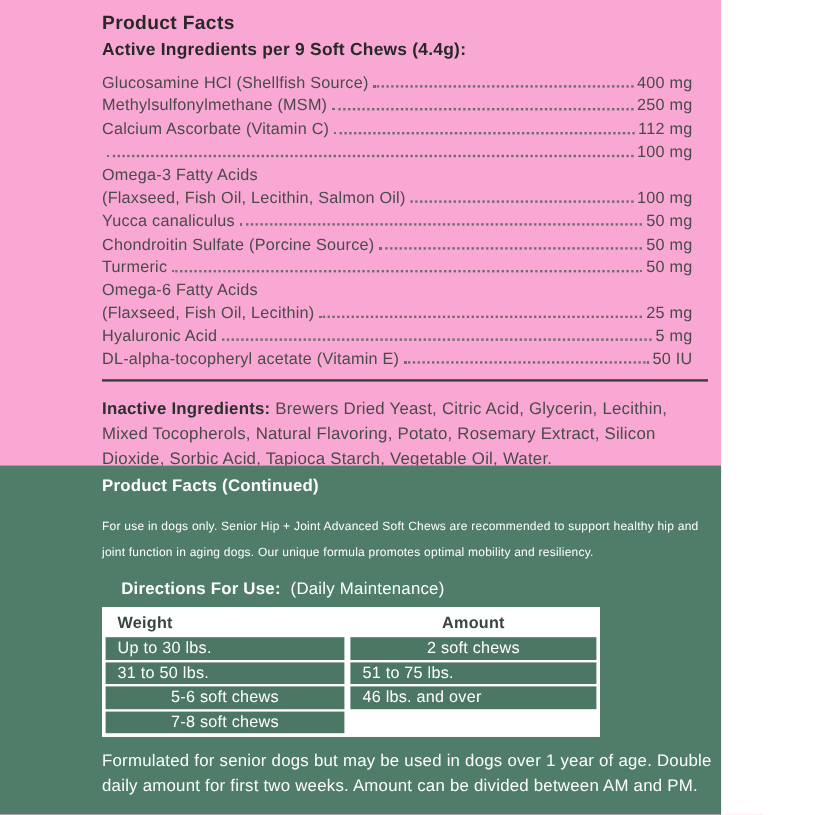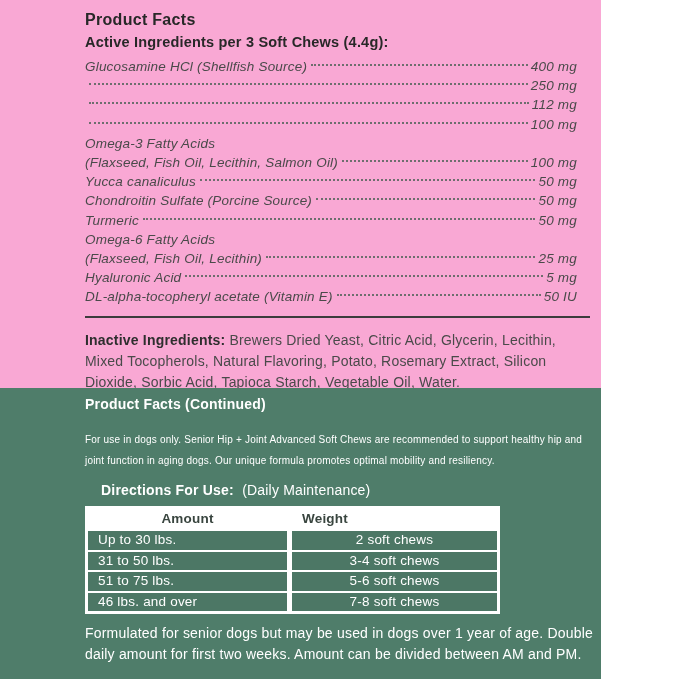--- a/index.html
+++ b/index.html
@@ -29,26 +29,25 @@
   .active-heading {
     font-size: 14.5px;
     font-weight: bold;
     color: #282828;
     letter-spacing: 0.2px;
     margin-bottom: 7px;
   }
   .ing-list { width: 492px; }
   .ing-row {
     display: flex;
-    align-items: center;
+    align-items: flex-end;
     height: 19.2px;
     font-size: 13.5px;
     color: #4a4a4a;
     letter-spacing: 0.2px;
-    font-style: italic;
   }
   .ing-name { white-space: nowrap; }
   .leader {
     flex: 1;
     border-bottom: 2px dotted #6e6e6e;
     margin: 0 3px 3px 4px;
     min-width: 10px;
   }
   .ing-amount { white-space: nowrap; }
 
@@ -132,33 +131,35 @@
     letter-spacing: 0.2px;
   }
 </style>
 </head>
 <body>
 
 <div class="page">
 
   <div class="top-section">
     <div class="page-title">Product Facts</div>
-    <div class="active-heading">Active Ingredients per 3 Soft Chews (4.4g):</div>
+    <div class="active-heading">Active Ingredients per 9 Soft Chews (4.4g):</div>
 
     <div class="ing-list" id="ingredient-list">
         <div class="ing-row">
           <span class="ing-name">Glucosamine HCl (Shellfish Source)</span>
           <span class="leader"></span>
           <span class="ing-amount">400 mg</span>
         </div>
         <div class="ing-row">
+          <span class="ing-name">Methylsulfonylmethane (MSM)</span>
           <span class="leader"></span>
           <span class="ing-amount">250 mg</span>
         </div>
         <div class="ing-row">
+          <span class="ing-name">Calcium Ascorbate (Vitamin C)</span>
           <span class="leader"></span>
           <span class="ing-amount">112 mg</span>
         </div>
         <div class="ing-row">
           <span class="leader"></span>
           <span class="ing-amount">100 mg</span>
         </div>
         <div class="ing-row">
           <span class="ing-name">Omega-3 Fatty Acids</span>
         </div>
@@ -213,26 +214,25 @@
   <div class="green-section">
     <div class="g-title">Product Facts (Continued)</div>
     <div class="g-para">For use in dogs only. Senior Hip + Joint Advanced Soft Chews are recommended to support healthy hip and joint function in aging dogs. Our unique formula promotes optimal mobility and resiliency.</div>
 
     <div class="directions-line">
       <span class="directions-label">Directions For Use:</span>
       <span class="directions-note">&nbsp;</span><span class="directions-note">(Daily Maintenance)</span>
     </div>
 
     <div class="dose-table" id="dose-table">
+        <div class="dt-head weight">Weight</div>
         <div class="dt-head amount">Amount</div>
-        <div class="dt-head weight">Weight</div>
         <div class="dt-cell weight">Up to 30 lbs.</div>
         <div class="dt-cell amount">2 soft chews</div>
         <div class="dt-cell weight">31 to 50 lbs.</div>
-        <div class="dt-cell amount">3-4 soft chews</div>
         <div class="dt-cell weight">51 to 75 lbs.</div>
         <div class="dt-cell amount">5-6 soft chews</div>
         <div class="dt-cell weight">46 lbs. and over</div>
         <div class="dt-cell amount">7-8 soft chews</div>
       </div>
 
     <div class="g-footer">Formulated for senior dogs but may be used in dogs over 1 year of age. Double daily amount for first two weeks. Amount can be divided between AM and PM.</div>
   </div>
 
 </div>

